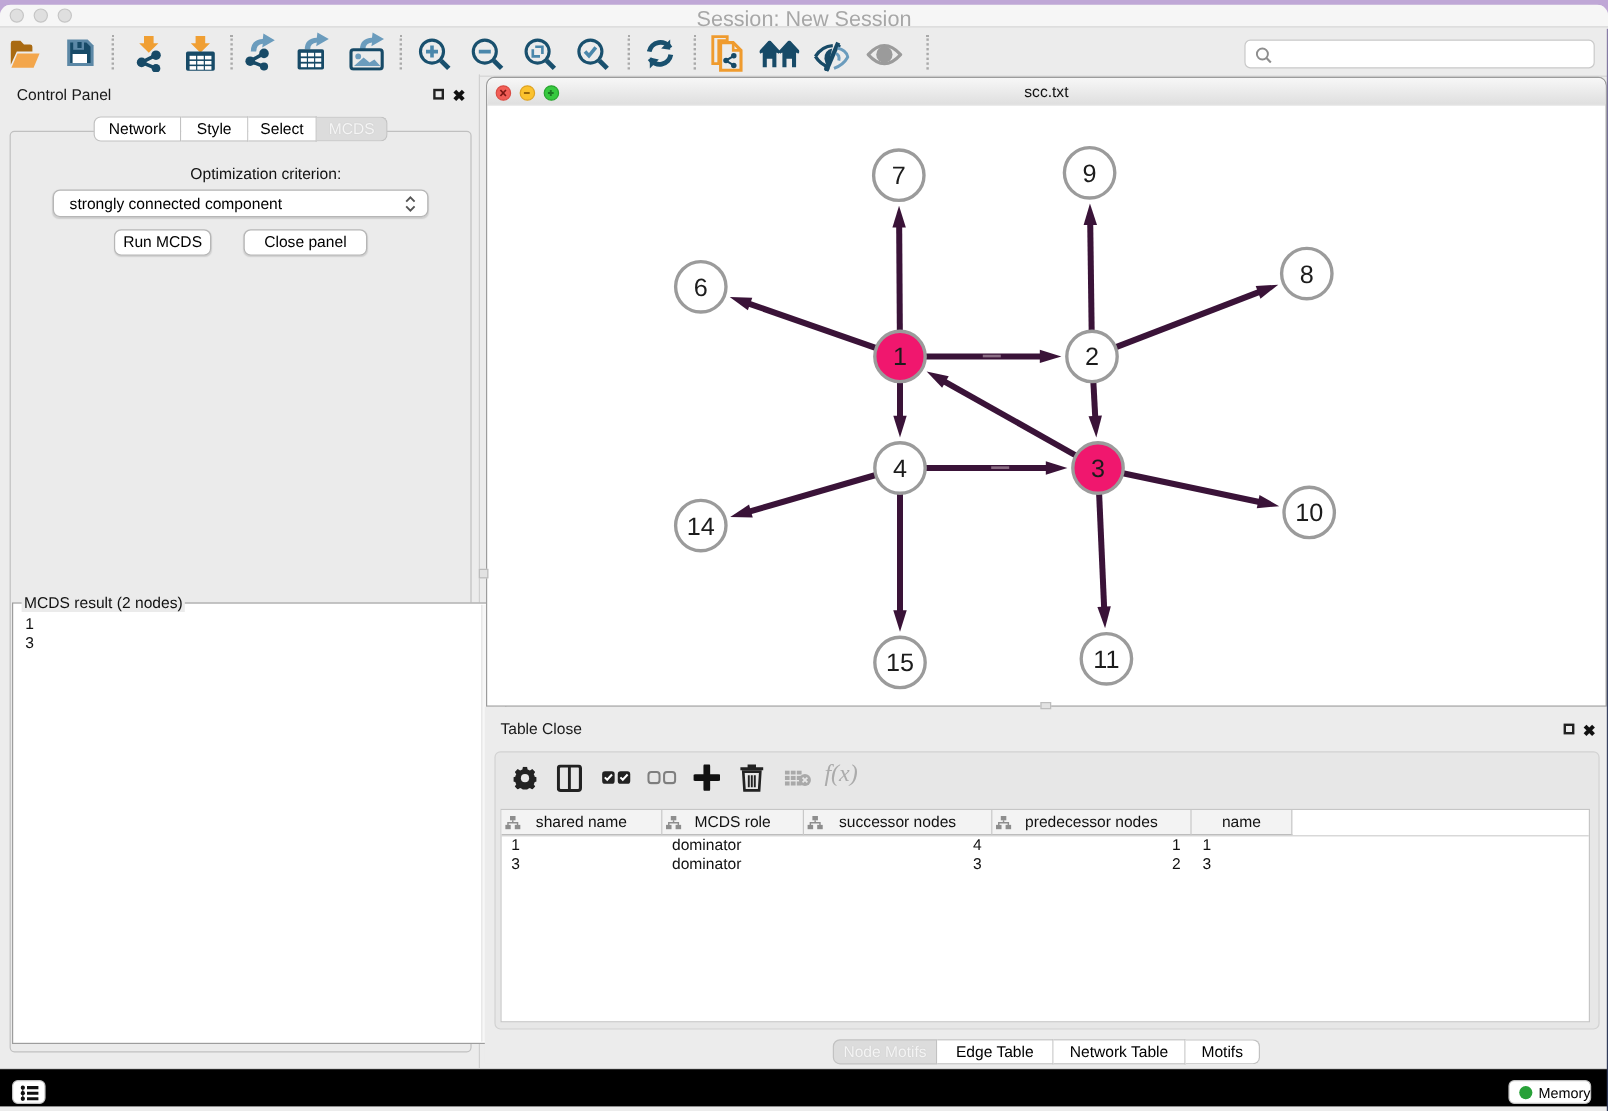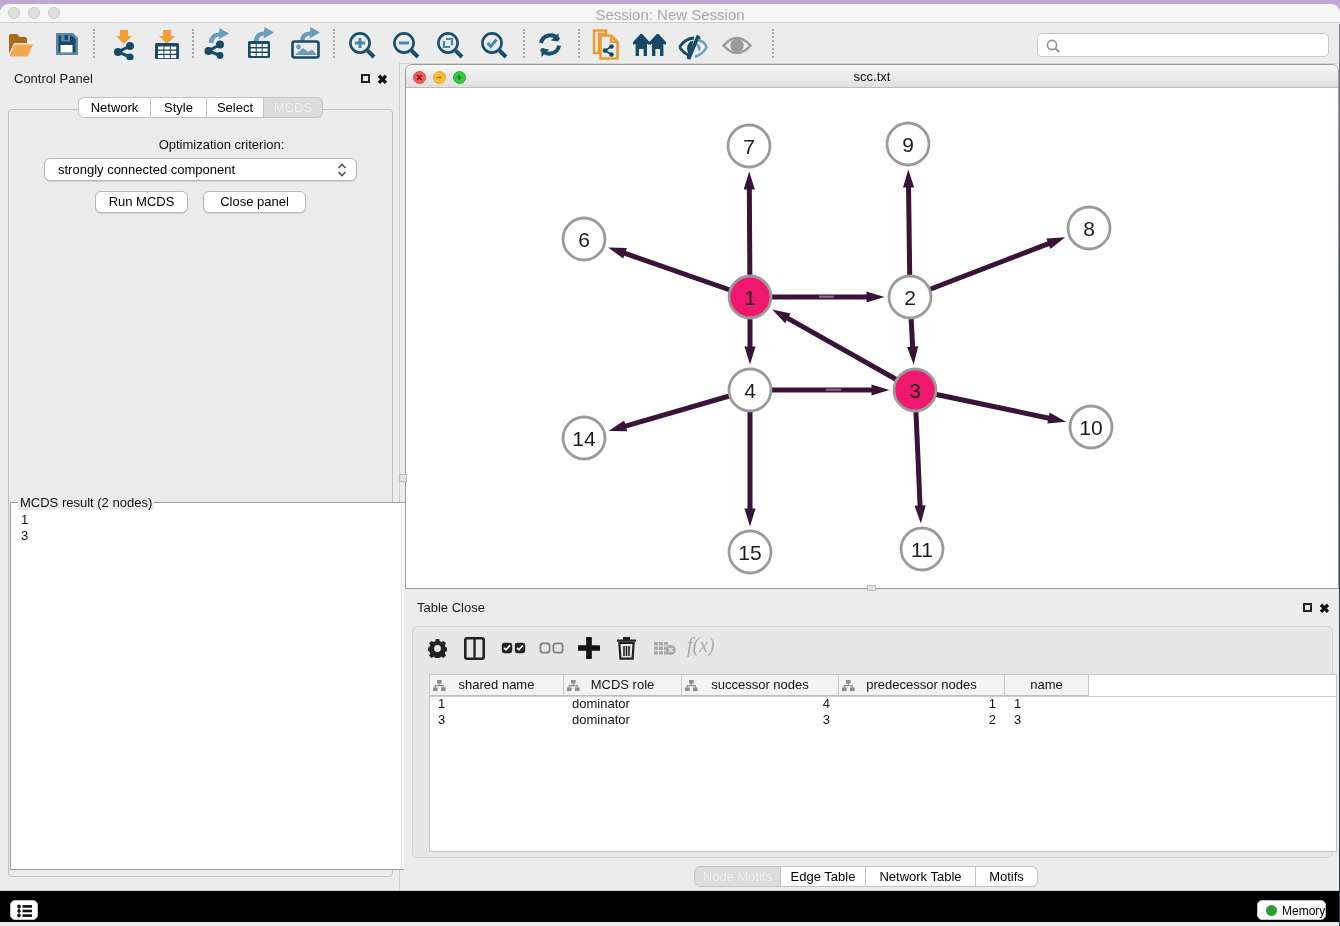--- a/index.html
+++ b/index.html
@@ -6,21 +6,21 @@
 html,body { width:1340px; height:926px; overflow:hidden; }
 body { background:#bfa7d6; font-family:"Liberation Sans", sans-serif; }
 .win { position:absolute; top:4px; left:0; width:1340px; height:922px;
   background:#ececec; border-radius:9px 9px 0 0; overflow:hidden; }
 
 .titlebar { position:absolute; top:0; left:0; width:1340px; height:19px;
   background:#f6f6f6; border-bottom:1px solid #cecece; }
 .tl { position:absolute; top:3px; width:12px; height:12px; border-radius:50%;
   background:#dfdfdf; border:1px solid #c6c6c6; }
 .title { position:absolute; top:2px; left:0; width:100%; text-align:center;
-  font-size:15px; color:#a7a7a7; }
+  font-size:18px; color:#a7a7a7; }
 
 .toolbar { position:absolute; top:19px; left:0; width:1340px; height:41px;
   background:#ececec; border-bottom:1px solid #d4d4d4; }
 .tsep { position:absolute; top:6px; height:29px; width:0;
   border-left:2px dotted #a9a9a9; }
 .ticon { position:absolute; }
 .search { position:absolute; left:1037px; top:10px; width:292px; height:24px;
   background:#fff; border:1px solid #c9c9c9; border-radius:5px; }
 
 .cpanel { position:absolute; top:58px; left:0; width:400px; height:828px;
@@ -55,21 +55,21 @@
 .nettitle { position:absolute; left:0; top:0; width:100%; height:23px;
   background:linear-gradient(#f7f7f7,#dfdfdf); border-bottom:1px solid #bcbcbc;
   border-radius:7px 7px 0 0; }
 .light { position:absolute; top:5.5px; width:13px; height:13px; border-radius:50%; }
 .ntext { position:absolute; top:4px; width:100%; text-align:center; font-size:13px; color:#111; }
 
 .tpanel { position:absolute; left:404px; top:585px; width:936px; height:297px;
   background:#ececec; }
 .tinner { position:absolute; left:8px; top:37px; width:921px; height:232px;
   background:#e7e7e7; border:1px solid #d2d2d2; border-radius:5px; }
-.ttable { position:absolute; left:16px; top:47px; width:908px; height:178px;
+.ttable { position:absolute; left:4px; top:47px; width:908px; height:178px;
   background:#fff; border:1px solid #c6c6c6; }
 .thead { position:absolute; left:0; top:0; height:21px; background:#f3f3f3;
   border-bottom:1px solid #bdbdbd; }
 .thcell { position:absolute; top:0; height:21px; border-right:1px solid #c8c8c8;
   font-size:13px; line-height:20px; text-align:center; color:#111; }
 .trow { position:absolute; font-size:13px; color:#111; height:16px; line-height:16px; }
 
 .status { position:absolute; left:0; top:886px; width:1340px; height:32px;
   background:#000000; border-top:1px solid #d2d2d2; }
 .sbtn { position:absolute; background:#fff; border:1px solid #c2c2c2; border-radius:5px; }
@@ -246,21 +246,21 @@
       <div class="tab" style="width:57px;">Select</div>
       <div class="tab sel last" style="width:59px;">MCDS</div>
     </div>
     <div style="position:absolute;left:0;top:75px;width:400px;text-align:center;font-size:13px;color:#111;padding-left:43px;">Optimization criterion:</div>
     <div class="select">strongly connected component
       <svg style="position:absolute;right:8px;top:3px;" width="12" height="16" viewBox="0 0 12 16">
         <path d="M2.5 6 L6 2.5 L9.5 6" fill="none" stroke="#555" stroke-width="1.6"></path>
         <path d="M2.5 10 L6 13.5 L9.5 10" fill="none" stroke="#555" stroke-width="1.6"></path>
       </svg>
     </div>
-    <div class="btn" style="left:95px;top:129px;width:93px;">Run MCDS</div>
+    <div class="btn" style="left:95px;top:129px;width:81px;">Run MCDS</div>
     <div class="btn" style="left:203px;top:129px;width:103px;">Close panel</div>
     <div class="groupbox">
       <div class="legend">MCDS result (2 nodes)</div>
       <div style="position:absolute;left:10px;top:9px;font-size:13px;line-height:16px;color:#111;">1<br>3</div>
       <div style="position:absolute;right:9px;top:1px;width:11px;height:364px;background:#f7f7f7;border-left:1px solid #e4e4e4;"></div>
     </div>
   </div>
 
   <div class="netwin">
     <div class="nettitle">
@@ -424,21 +424,21 @@
         <div class="trow" style="left:584px;top:21px;">1</div>
         <div class="trow" style="left:8px;top:37px;">3</div>
         <div class="trow" style="left:142px;top:37px;">dominator</div>
         <div class="trow" style="left:300px;top:37px;width:100px;text-align:right;">3</div>
         <div class="trow" style="left:466px;top:37px;width:100px;text-align:right;">2</div>
         <div class="trow" style="left:584px;top:37px;">3</div>
       </div>
     </div>
     <div class="tabgrp" style="left:290px;top:277px;">
       <div class="tab sel first" style="width:87px;">Node Motifs</div>
-      <div class="tab" style="width:85px;">Edge Table</div>
+      <div class="tab" style="width:97px;">Edge Table</div>
       <div class="tab" style="width:110px;">Network Table</div>
       <div class="tab last" style="width:62px;">Motifs</div>
     </div>
   </div>
   <div class="status">
     <div class="sbtn" style="left:10px;top:9px;width:28px;height:20px;">
       <svg style="position:absolute;left:6px;top:3px;" width="16" height="14" viewBox="0 0 16 14">
         <g stroke="#111" stroke-width="2.6">
           <line x1="5.5" y1="2.4" x2="15" y2="2.4"></line>
           <line x1="5.5" y1="7" x2="15" y2="7"></line>

